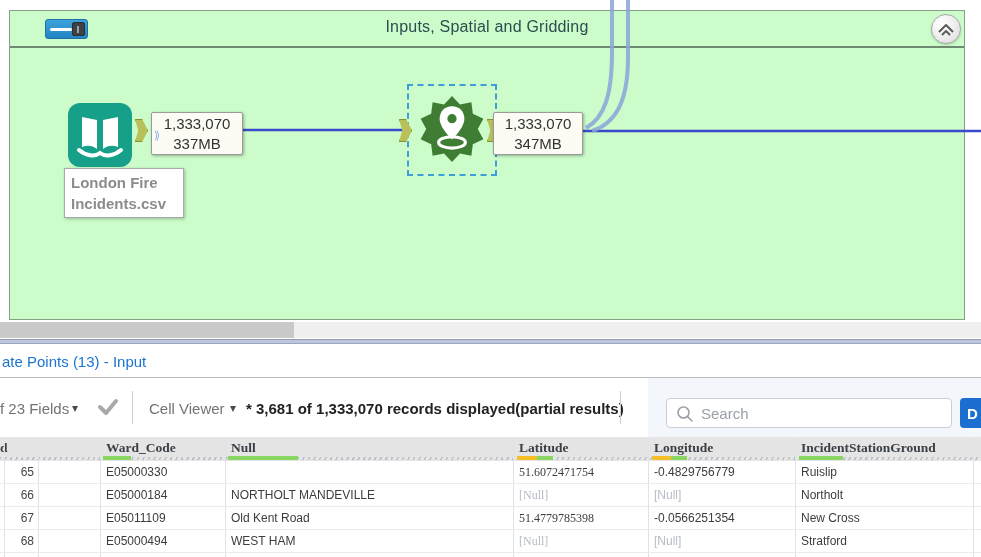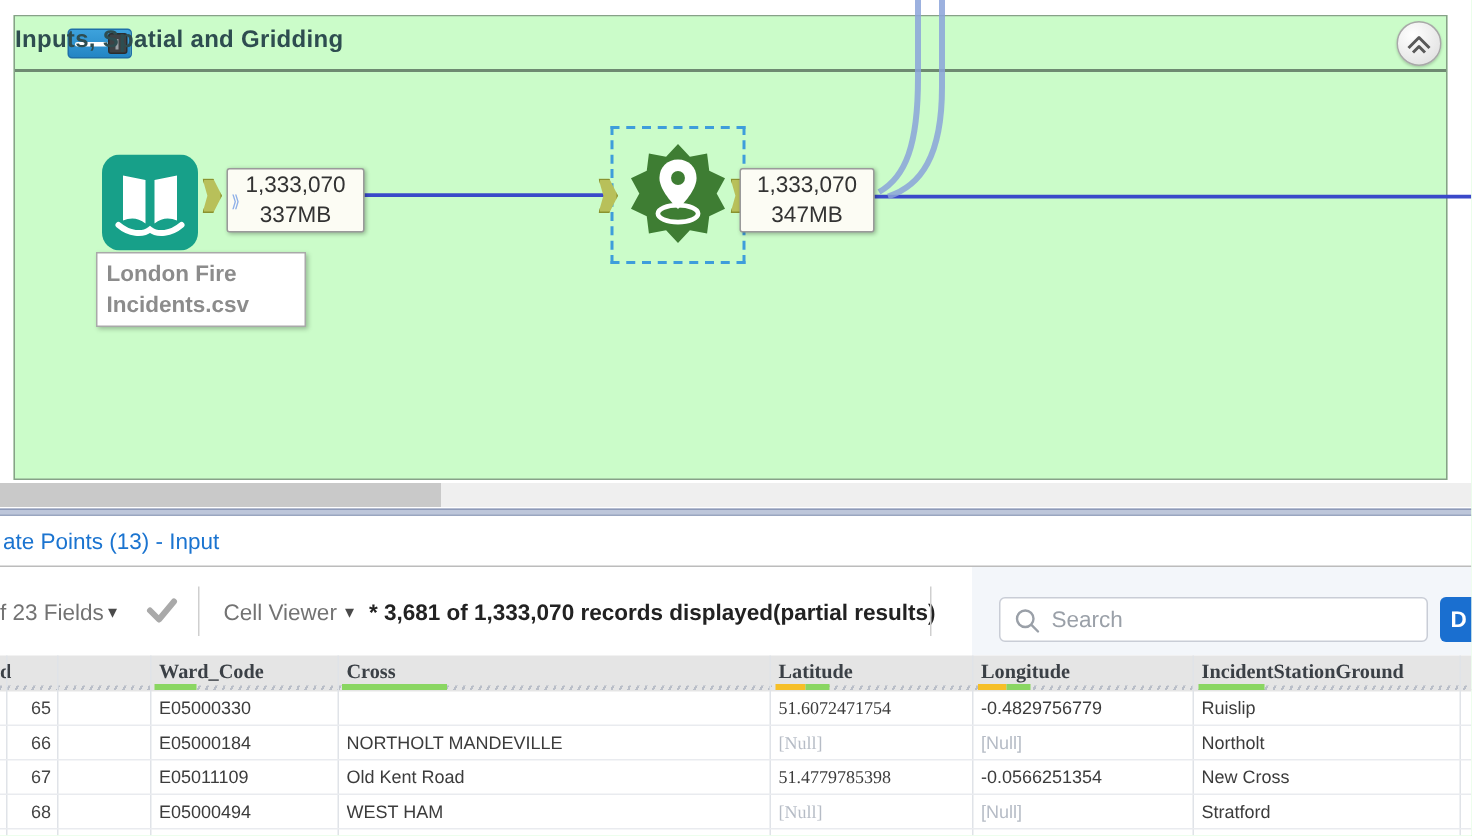--- a/index.html
+++ b/index.html
@@ -4,42 +4,42 @@
 <style>
   * { margin:0; padding:0; box-sizing:border-box; }
   body { background:#fff; font-family:"Liberation Sans", sans-serif; }
   #screen { position:relative; width:981px; height:557px; background:#ffffff; overflow:hidden; }
 
   
   .container-box { position:absolute; left:9px; top:10px; width:956px; height:310px;
                    background:#cbfcc9; border:1.5px solid #87a188; }
   .container-header { position:absolute; left:0; top:0; right:0; height:37px;
                       background:#cbfcc9; border-bottom:2px solid #6e8a71; }
-  .container-title { position:absolute; left:0; right:0; top:7px; 
-                     font-size:16px; font-weight:bold; color:#2e4d50; letter-spacing:.2px; }
+  .container-title { position:absolute; left:0; right:0; top:7px; text-align:center;
+                     font-size:16px; font-weight:normal; color:#2e4d50; letter-spacing:.2px; }
   .toggle { position:absolute; left:35px; top:8px; width:43px; height:20px;
             background:linear-gradient(#3da2dc,#2385c4); border-radius:3px; border:1px solid #1f6fa8; }
   .toggle-bar { position:absolute; left:4px; top:8px; width:22px; height:3px; background:#fff; border-radius:2px; }
   .toggle-knob { position:absolute; right:2px; top:2px; width:13px; height:14px; background:#3f4245;
                  border-radius:2px; border:1px solid #2b2d2f; }
   .toggle-knob::after { content:""; position:absolute; left:4px; top:3px; width:2px; height:7px; background:#9aa0a5; }
   .collapse-btn { position:absolute; right:3px; top:3px; width:30px; height:30px; border-radius:50%;
                   background:radial-gradient(circle at 35% 30%, #ffffff, #dcdcdc);
                   border:1px solid #a8a8a8; box-shadow:0 1px 2px rgba(0,0,0,.2); cursor:pointer; }
 
   .wires { position:absolute; left:0; top:0; width:981px; height:343px; pointer-events:none; }
 
   .tool-icon { position:absolute; }
   .anchor { position:absolute; width:13px; height:23px; background:#b8c05a; border:1px solid #8a922f;
             clip-path:polygon(0 0, 55% 0, 100% 50%, 55% 100%, 0 100%, 25% 50%); }
   .badge { position:absolute; width:92px; height:43px; background:#fcfcf4; border:1px solid #9a9a9a;
            border-radius:2px; box-shadow:1px 1px 3px rgba(0,0,0,.3); text-align:center;
            font-size:15px; color:#333; line-height:20px; padding-top:1px; }
   .badge .progress { position:absolute; left:2px; top:12px; font-size:11px; color:#8fb0e8; }
-  .tool-caption { position:absolute; left:64px; top:168px; width:140px; background:#fff;
+  .tool-caption { position:absolute; left:64px; top:168px; width:120px; background:#fff;
                   border:1.5px solid #a9a9a9; box-shadow:1px 1px 3px rgba(0,0,0,.25);
                   font-size:15px; font-weight:bold; color:#8c8c8c; line-height:21px; padding:3px 6px; }
   .selection-box { position:absolute; left:407px; top:84px; width:90px; height:92px;
                    border:2px dashed #3e9ddb; }
 
   
   .hscroll-track { position:absolute; left:0; top:322px; width:981px; height:16px; background:#efefef; }
   .hscroll-thumb { position:absolute; left:0; top:0; width:294px; height:16px; background:#c9c9c9; }
   .panel-divider { position:absolute; left:0; top:339px; width:981px; height:5px; background:#bdc6da;
                    border-top:1px solid #8e9ab8; border-bottom:1px solid #9aa6c0; }
@@ -176,21 +176,21 @@
     </svg>
     <input class="search-input" type="text" placeholder="Search" style="">
   </div>
   <button class="action-btn">D</button>
 
   <div class="grid">
     <div class="grid-header">
       <div class="hatch"></div>
       <div class="hcell" style="left:0px;">d</div>
       <div class="hcell" style="left:106px;">Ward_Code</div>
-      <div class="hcell" style="left:231px;">Cross</div>
+      <div class="hcell" style="left:231px;">Null</div>
       <div class="hcell" style="left:519px;">Latitude</div>
       <div class="hcell" style="left:654px;">Longitude</div>
       <div class="hcell" style="left:801px;">IncidentStationGround</div>
       <div class="qbar green" style="left:103px; width:28px;"></div>
       <div class="qbar green" style="left:228px; width:70px;"></div>
       <div class="qbar yellow" style="left:517px; width:20px;"></div>
       <div class="qbar green" style="left:537px; width:16px;"></div>
       <div class="qbar yellow" style="left:652px; width:19px;"></div>
       <div class="qbar green" style="left:671px; width:16px;"></div>
       <div class="qbar green" style="left:799px; width:44px;"></div>

